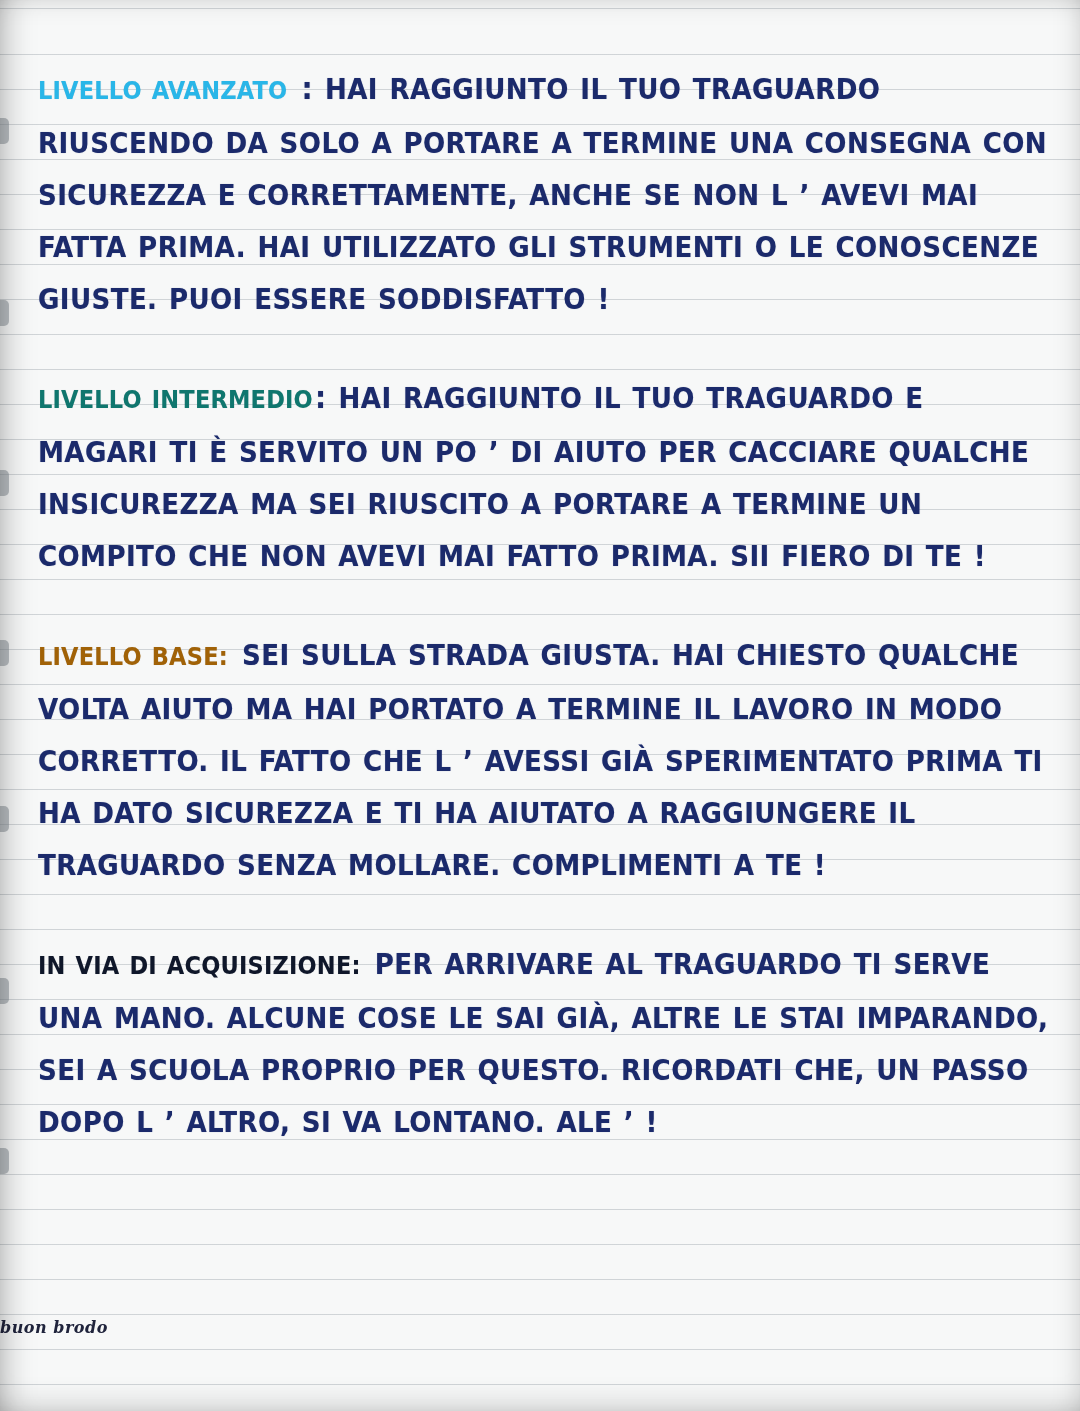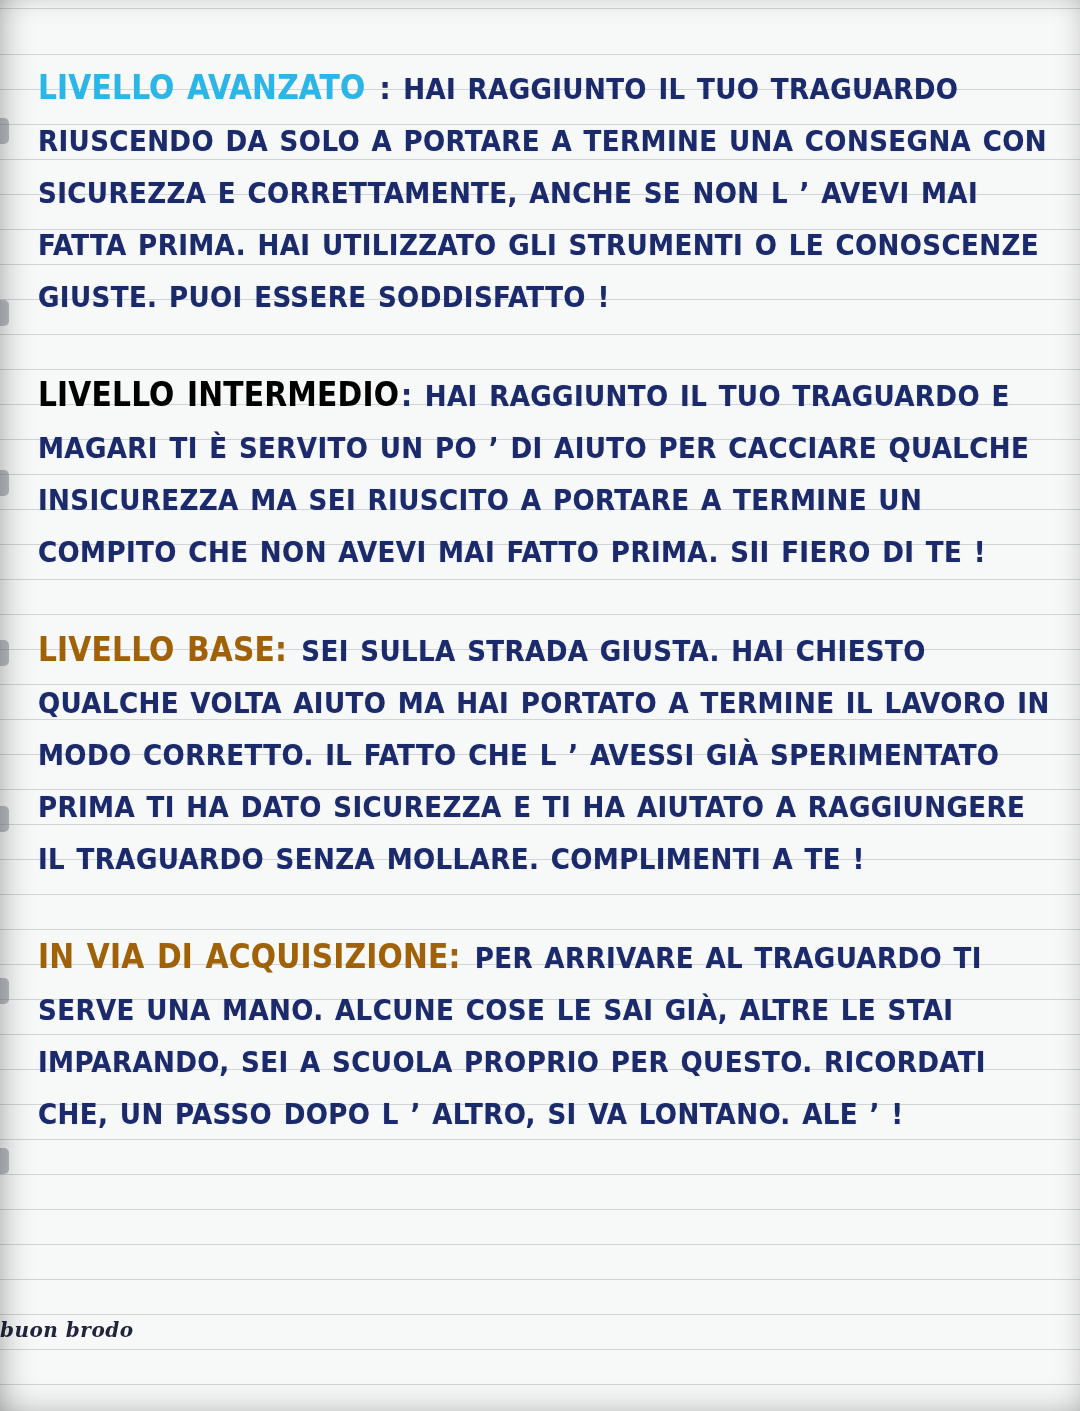--- a/index.html
+++ b/index.html
@@ -97,46 +97,46 @@
     font-size: 29px;
     line-height: 52px;
     letter-spacing: 0.4px;
     font-stretch: condensed;
     text-transform: uppercase;
     word-spacing: 2px;
     text-shadow: 0 0 1px rgba(27,42,107,0.35);
   }
 
   .label {
-    font-size: 33px;
+    font-size: 25px;
     letter-spacing: 0.2px;
     margin-right: 2px;
     text-shadow: 0 0 1px rgba(0,0,0,0.15);
   }
   .label.avanzato  { color: #29b6e8; }
-  .label.intermedio{ color: #000000; }
+  .label.intermedio{ color: #0f766e; }
   .label.base      { color: #a16207; }
-  .label.acquisiz  { color: #a16207; }
+  .label.acquisiz  { color: #0f172a; }
 
   .colon {
     color: #1b2a6b;
     font-size: 31px;
   }
 
   
   #credit {
     position: absolute;
     left: 0px;
     top: 1318px;
     width: 400px;
     color: #20243c;
     font-family: "DejaVu Serif", serif;
     font-style: italic;
     font-weight: bold;
-    font-size: 20px;
+    font-size: 16px;
     letter-spacing: 0.5px;
   }
 </style>
 </head>
 <body>
 
 <div id="page">
 
   <div id="rules"></div>
   <div id="left-holes">

